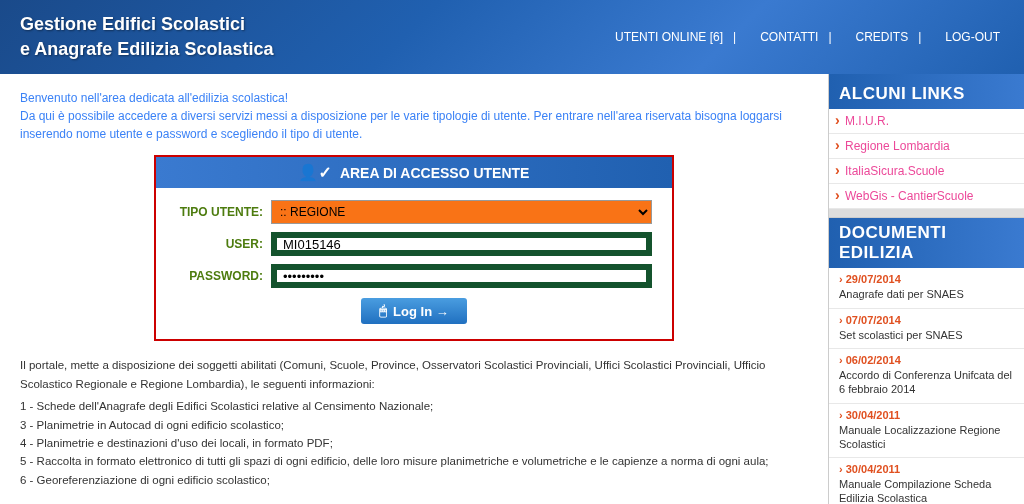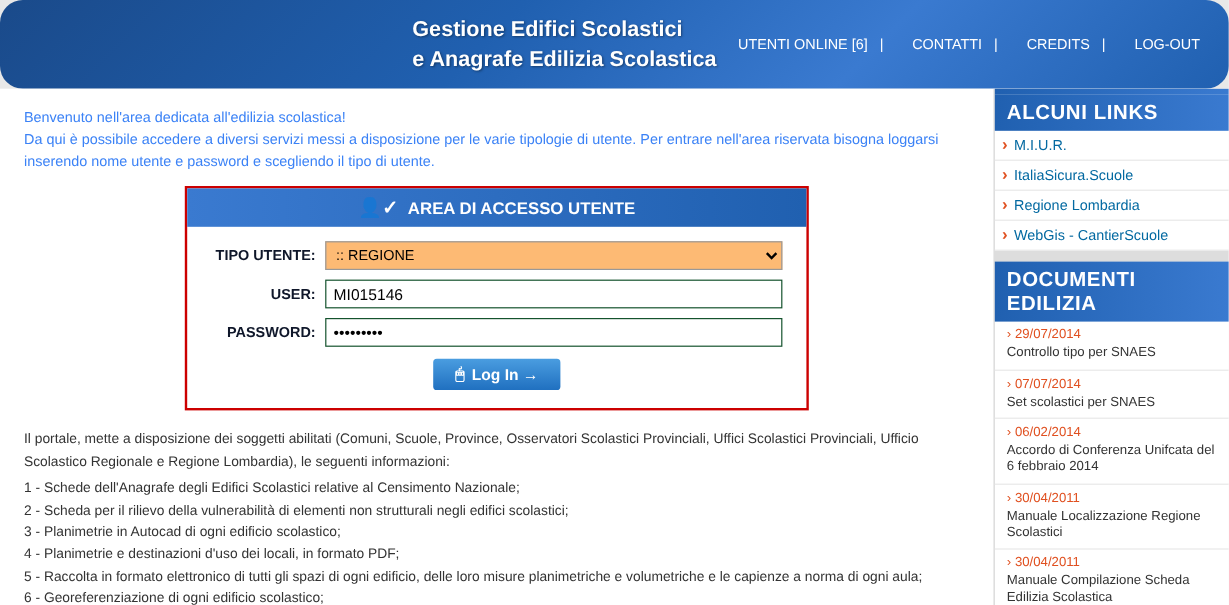--- a/index.html
+++ b/index.html
@@ -3,24 +3,23 @@
   <meta charset="utf-8">
   <style>
     * { margin: 0; padding: 0; box-sizing: border-box; }
     body { font-family: Arial, sans-serif; font-size: 12px; background: #e8e8e8; width: 1024px; }
 
     
     #header {
       background: linear-gradient(135deg, #1a4a8a 0%, #2060b0 40%, #3a7ad0 70%, #2060b0 100%);
       padding: 12px 20px;
       display: flex;
-      justify-content: flex-end;
+      justify-content: space-between;
       align-items: center;
       min-height: 70px;
-      border-radius: 19px;
     }
     #header-title {
       color: white;
       font-size: 18px;
       font-weight: bold;
       line-height: 1.4;
       text-shadow: 1px 1px 2px rgba(0,0,0,0.4);
     }
     #header-nav {
       display: flex;
@@ -89,36 +88,36 @@
       display: flex;
       align-items: center;
       margin-bottom: 8px;
     }
     .login-label {
       width: 95px;
       font-weight: bold;
       font-size: 12px;
       text-align: right;
       padding-right: 8px;
-      color: #0f172a;
+      color: #4d7c0f;
     }
     .login-input {
       flex: 1;
       height: 24px;
-      border: 1px solid #14532d;
+      border: 6px solid #14532d;
       padding: 2px 6px;
       font-size: 13px;
     }
     .login-select {
       flex: 1;
       height: 24px;
       border: 1px solid #999;
       padding: 1px 4px;
       font-size: 12px;
-      background: #fdba74;
+      background: #f97316;
     }
     .login-btn-row {
       display: flex;
       justify-content: center;
       margin-top: 10px;
     }
     .login-btn {
       background: linear-gradient(to bottom, #4a9de0, #2070c0);
       color: white;
       border: none;
@@ -150,21 +149,21 @@
       color: white;
       font-size: 17px;
       font-weight: bold;
       padding: 5px 10px;
       letter-spacing: 0.5px;
     }
     .sidebar-link {
       display: block;
       padding: 5px 10px 5px 16px;
       font-size: 12px;
-      color: #0369a1;
+      color: #ec4899;
       text-decoration: none;
       cursor: pointer;
       border-bottom: 1px solid #e8e8e8;
       position: relative;
     }
     .sidebar-link::before {
       content: '›';
       color: #e05020;
       font-size: 14px;
       font-weight: bold;
@@ -172,21 +171,21 @@
       left: 6px;
       top: 3px;
     }
     .sidebar-divider {
       height: 8px;
       background: #ddd;
     }
     .sidebar-doc-section { border-top: 1px solid #ccc; }
     .sidebar-doc-date {
       color: #e05020;
-      font-weight: normal;
+      font-weight: bold;
       font-size: 11px;
       padding: 5px 10px 2px;
       cursor: pointer;
     }
     .sidebar-doc-date::before {
       content: '› ';
     }
     .sidebar-doc-text {
       font-size: 11px;
       color: #333;
@@ -264,51 +263,50 @@
           <span>🖱</span>
           <span>Log In →</span>
         </button>
       </div>
     </div>
 
     <div class="info-text">
       <span>Il portale, mette a disposizione dei soggetti abilitati (Comuni, Scuole, Province, Osservatori Scolastici Provinciali, Uffici Scolastici Provinciali, Ufficio Scolastico Regionale e Regione Lombardia), le seguenti informazioni:</span>
       <div style="margin-top:4px;">
         <div>1 - Schede dell'Anagrafe degli Edifici Scolastici relative al Censimento Nazionale;</div>
-        <div>2 - Scheda per il rilievo della vulnerabilità di elementi non strutturali negli edifici scolastici;</div>
         <div>3 - Planimetrie in Autocad di ogni edificio scolastico;</div>
         <div>4 - Planimetrie e destinazioni d'uso dei locali, in formato PDF;</div>
         <div>5 - Raccolta in formato elettronico di tutti gli spazi di ogni edificio, delle loro misure planimetriche e volumetriche e le capienze a norma di ogni aula;</div>
         <div>6 - Georeferenziazione di ogni edificio scolastico;</div>
 
       </div>
       
     </div>
 
   </div>
 
   <div id="sidebar">
     <div class="sidebar-top-strip"></div>
 
     <div class="sidebar-section">
       <div class="sidebar-section-title">ALCUNI LINKS</div>
       <a class="sidebar-link">M.I.U.R.</a>
+      <a class="sidebar-link">Regione Lombardia</a>
       <a class="sidebar-link">ItaliaSicura.Scuole</a>
-      <a class="sidebar-link">Regione Lombardia</a>
       <a class="sidebar-link">WebGis - CantierScuole</a>
     </div>
 
     <div class="sidebar-divider"></div>
 
     <div class="sidebar-section sidebar-doc-section">
       <div class="sidebar-section-title">DOCUMENTI EDILIZIA</div>
 
       <div>
         <div class="sidebar-doc-date">29/07/2014</div>
-        <div class="sidebar-doc-text">Controllo tipo per SNAES</div>
+        <div class="sidebar-doc-text">Anagrafe dati per SNAES</div>
       </div>
       <div>
         <div class="sidebar-doc-date">07/07/2014</div>
         <div class="sidebar-doc-text">Set scolastici per SNAES</div>
       </div>
       <div>
         <div class="sidebar-doc-date">06/02/2014</div>
         <div class="sidebar-doc-text">Accordo di Conferenza Unifcata del 6 febbraio 2014</div>
       </div>
       <div>

